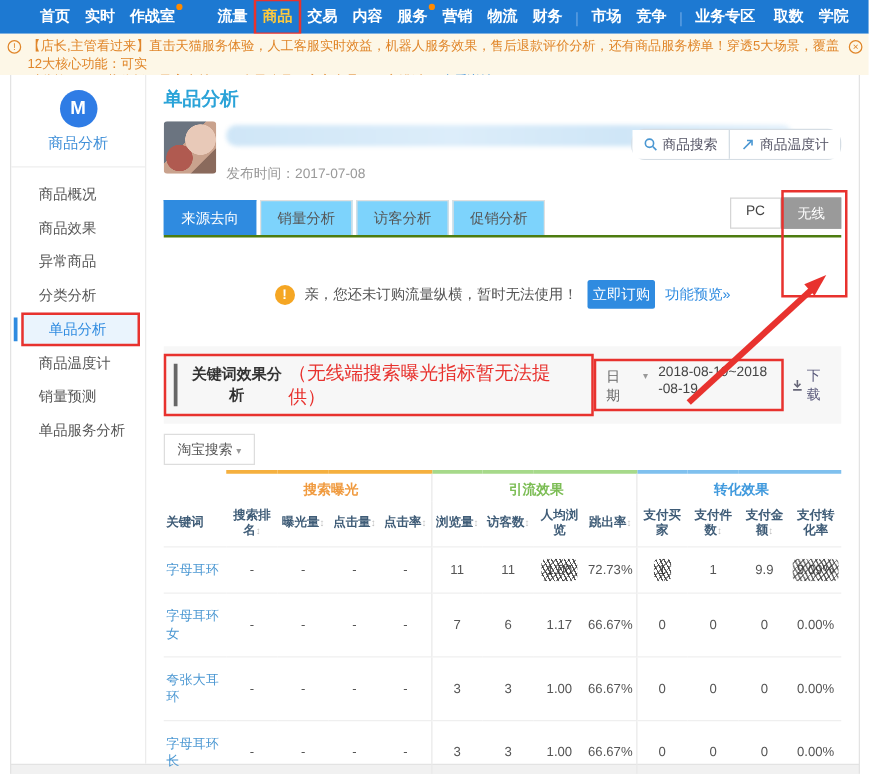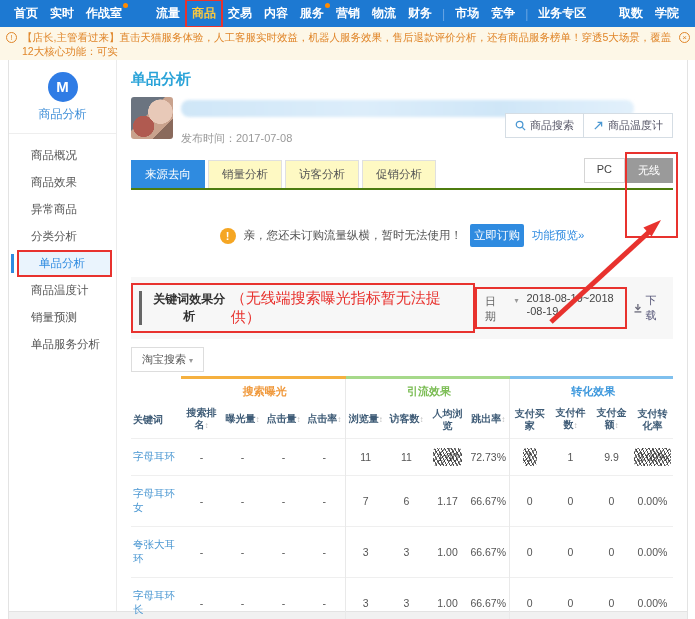--- a/index.html
+++ b/index.html
@@ -1,21 +1,21 @@
 <!DOCTYPE html>
 <html><head>
 <meta charset="utf-8">
 <style>
   * { margin:0; padding:0; box-sizing:border-box; }
   html,body { width:695px; height:619px; overflow:hidden; background:#fff;
     font-family:"Liberation Sans","DejaVu Sans",sans-serif; }
 
   
   .topnav { height:27px; background:#1d79d2; display:flex; align-items:center;
-    padding:0 10px 0 8px; font-size:12px; font-weight:bold; color:#fff; white-space:nowrap; }
+    padding:0 10px 0 26px; font-size:12px; font-weight:bold; color:#fff; white-space:nowrap; }
   .nav-item { padding:0 6px; position:relative; cursor:pointer; line-height:27px; }
   .nav-item.sel { color:#fcc93d; outline:2px solid #e8322e; outline-offset:-1px; }
   .nav-dot { position:absolute; top:3px; right:0; width:5px; height:5px; border-radius:50%; background:#ff8a00; }
   .nav-sep { color:#6aa6e4; margin:0 4px; font-weight:normal; }
   .nav-right { margin-left:auto; display:flex; }
 
   
   .notice { background:#fdf7e7; color:#e0862a; font-size:10.5px; line-height:14px;
     padding:3px 20px 3px 22px; position:relative; height:33px; }
   .notice .info-ic { position:absolute; left:6px; top:5px; width:11px; height:11px; border:1px solid #e0862a;
@@ -47,27 +47,27 @@
   .prod-row { display:flex; position:relative; }
   .prod-thumb { width:42px; height:42px; border-radius:3px; flex-shrink:0;
     background:
       radial-gradient(circle at 70% 35%, #e8c9b8 0 30%, transparent 31%),
       radial-gradient(circle at 30% 70%, #b05a50 0 25%, transparent 26%),
       linear-gradient(135deg,#6b7480 0 40%, #c9a28d 41% 75%, #8a6a5c 76%); }
   .prod-text { margin-left:8px; flex:1; }
   .prod-name-blur { height:17px; border-radius:8px; margin-top:3px; width:92%;
     background:linear-gradient(90deg,#cfe6f7,#dcedfa 40%,#cfe6f7 70%,#e2f0fb); filter:blur(1.5px); }
   .pub-time { color:#999; font-size:11px; margin-top:14px; }
-  .head-btns { position:absolute; right:0; top:16px; display:flex; border:1px solid #d5dde4; border-radius:0; }
+  .head-btns { position:absolute; right:0; top:6px; display:flex; border:1px solid #d5dde4; border-radius:11px; }
   .head-btn { font-size:11px; color:#556; padding:4px 9px; display:flex; align-items:center; gap:4px; cursor:pointer; background:#fff; }
   .head-btn + .head-btn { border-left:1px solid #d5dde4; }
 
   
   .tab-row { display:flex; align-items:flex-end; margin-top:14px; border-bottom:2px solid #4d7c0f; position:relative; }
-  .tab { font-size:11.5px; color:#555; background:#fef9c3; border:1px solid #e0e0e0; border-bottom:none;
+  .tab { font-size:11.5px; color:#555; background:#7dd3fc; border:1px solid #e0e0e0; border-bottom:none;
     padding:6px 13px; margin-right:3px; cursor:pointer; }
   .tab.active { background:#2f8be0; color:#fff; border-color:#2f8be0; }
   .device-toggle { position:absolute; right:0; top:-2px; display:flex; }
   .dev-btn { font-size:11px; padding:4px 12px; border:1px solid #d5d5d5; background:#fff; color:#444; cursor:pointer; }
   .dev-btn.on { background:#9a9a9a; color:#fff; border-color:#9a9a9a; }
   .annot-wireless { position:absolute; top:-6px; right:-5px; width:53px; height:86px;
     border:2px solid #e8322e; pointer-events:none; z-index:5; }
 
   .section-head { font-size:12px; font-weight:bold; color:#333; margin:12px 0 0 0; }
   .vbar { border-left:3px solid #666; padding-left:6px; }

